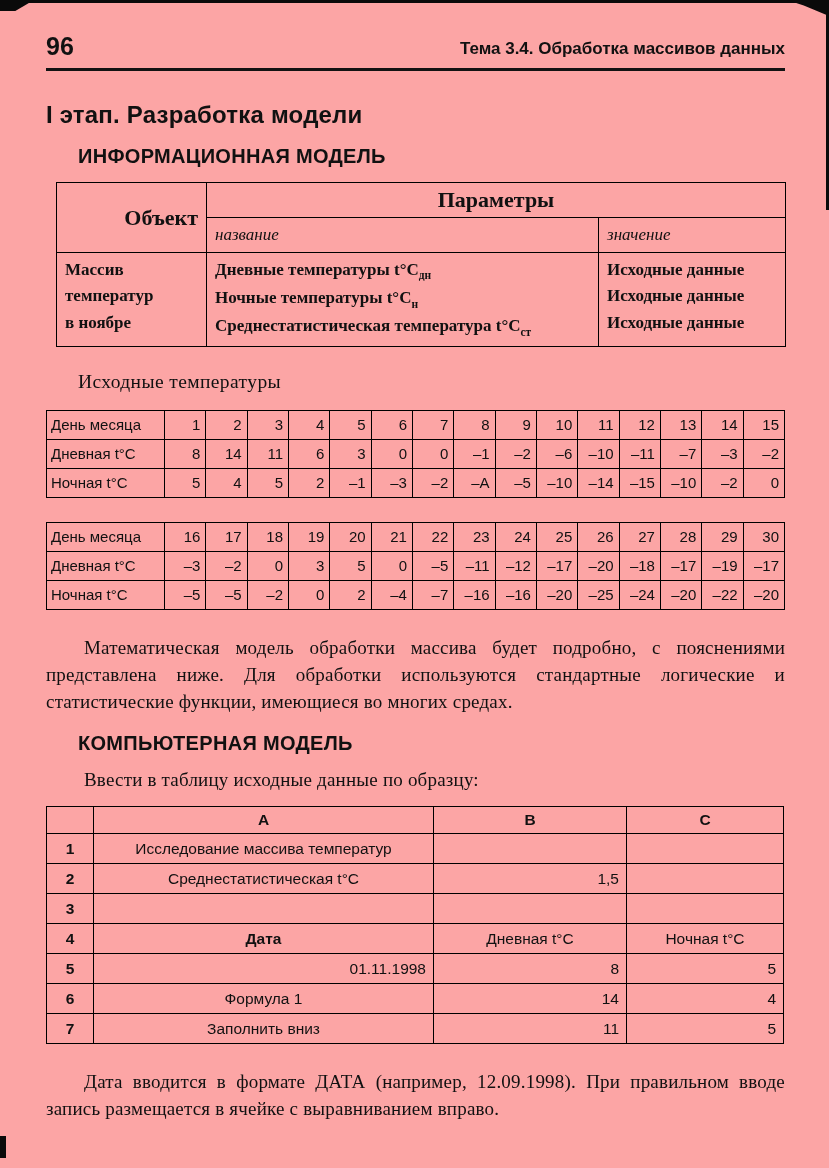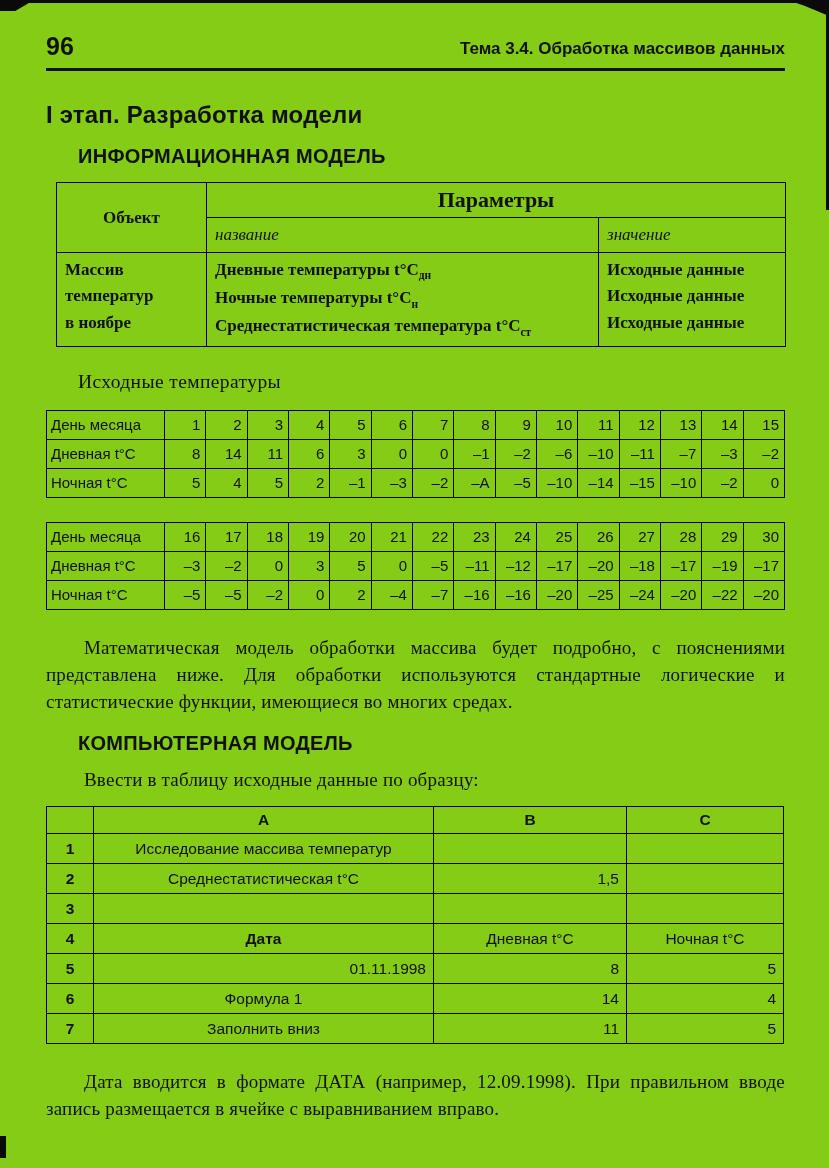--- a/index.html
+++ b/index.html
@@ -1,21 +1,21 @@
 <!DOCTYPE html>
 <html><head>
 <meta charset="utf-8">
 <title>Page 96</title>
 <style>
   html,body{margin:0;padding:0;background:#e8e8e6;}
   .page{
     position:relative;
     width:829px;height:1168px;
     box-sizing:border-box;
-    background:#84cc16;
+    background:#fca5a5;
     padding:34px 44px 0 46px;
     overflow:hidden;
     font-family:"Liberation Serif", serif;
     color:#111;
   }
   
   .scan-mark{position:absolute;background:#0a0a0a;}
   .mark-top{top:0;left:0;width:100%;height:3px;}
   .mark-tl{top:0;left:0;width:34px;height:11px;clip-path:polygon(0 0,100% 0,45% 100%,0 100%);}
   .mark-tr{top:0;right:0;width:42px;height:16px;clip-path:polygon(0 0,100% 0,100% 100%,40% 35%);}
@@ -43,21 +43,21 @@
   }
 
   
   .info-table{
     border-collapse:collapse;table-layout:fixed;
     margin:14px 0 0 10px;width:729px;
     font-family:"Liberation Serif", serif;
   }
   .info-table td, .info-table th{border:1.6px solid #000;padding:4px 8px;vertical-align:top;}
   .info-table .th-params{font-weight:bold;font-size:22px;text-align:center;height:26px;vertical-align:middle;}
-  .info-table .th-object{font-weight:bold;font-size:17px;text-align:center;vertical-align:middle;}
+  .info-table .th-object{font-weight:bold;font-size:22px;text-align:right;vertical-align:middle;}
   .info-table .th-sub{font-style:italic;font-size:17px;text-align:left;height:26px;vertical-align:middle;font-weight:normal;}
   .info-table .body-cell{font-weight:bold;font-size:17px;line-height:1.55;}
   .info-table sub{font-size:11.5px;margin-top:31px;}
 
   .src-title{margin:24px 0 0 32px;font-size:19.5px;letter-spacing:.4px;}
 
   
   .temp-table{
     border-collapse:collapse;table-layout:fixed;width:739px;
     font-family:"Liberation Sans", sans-serif;

